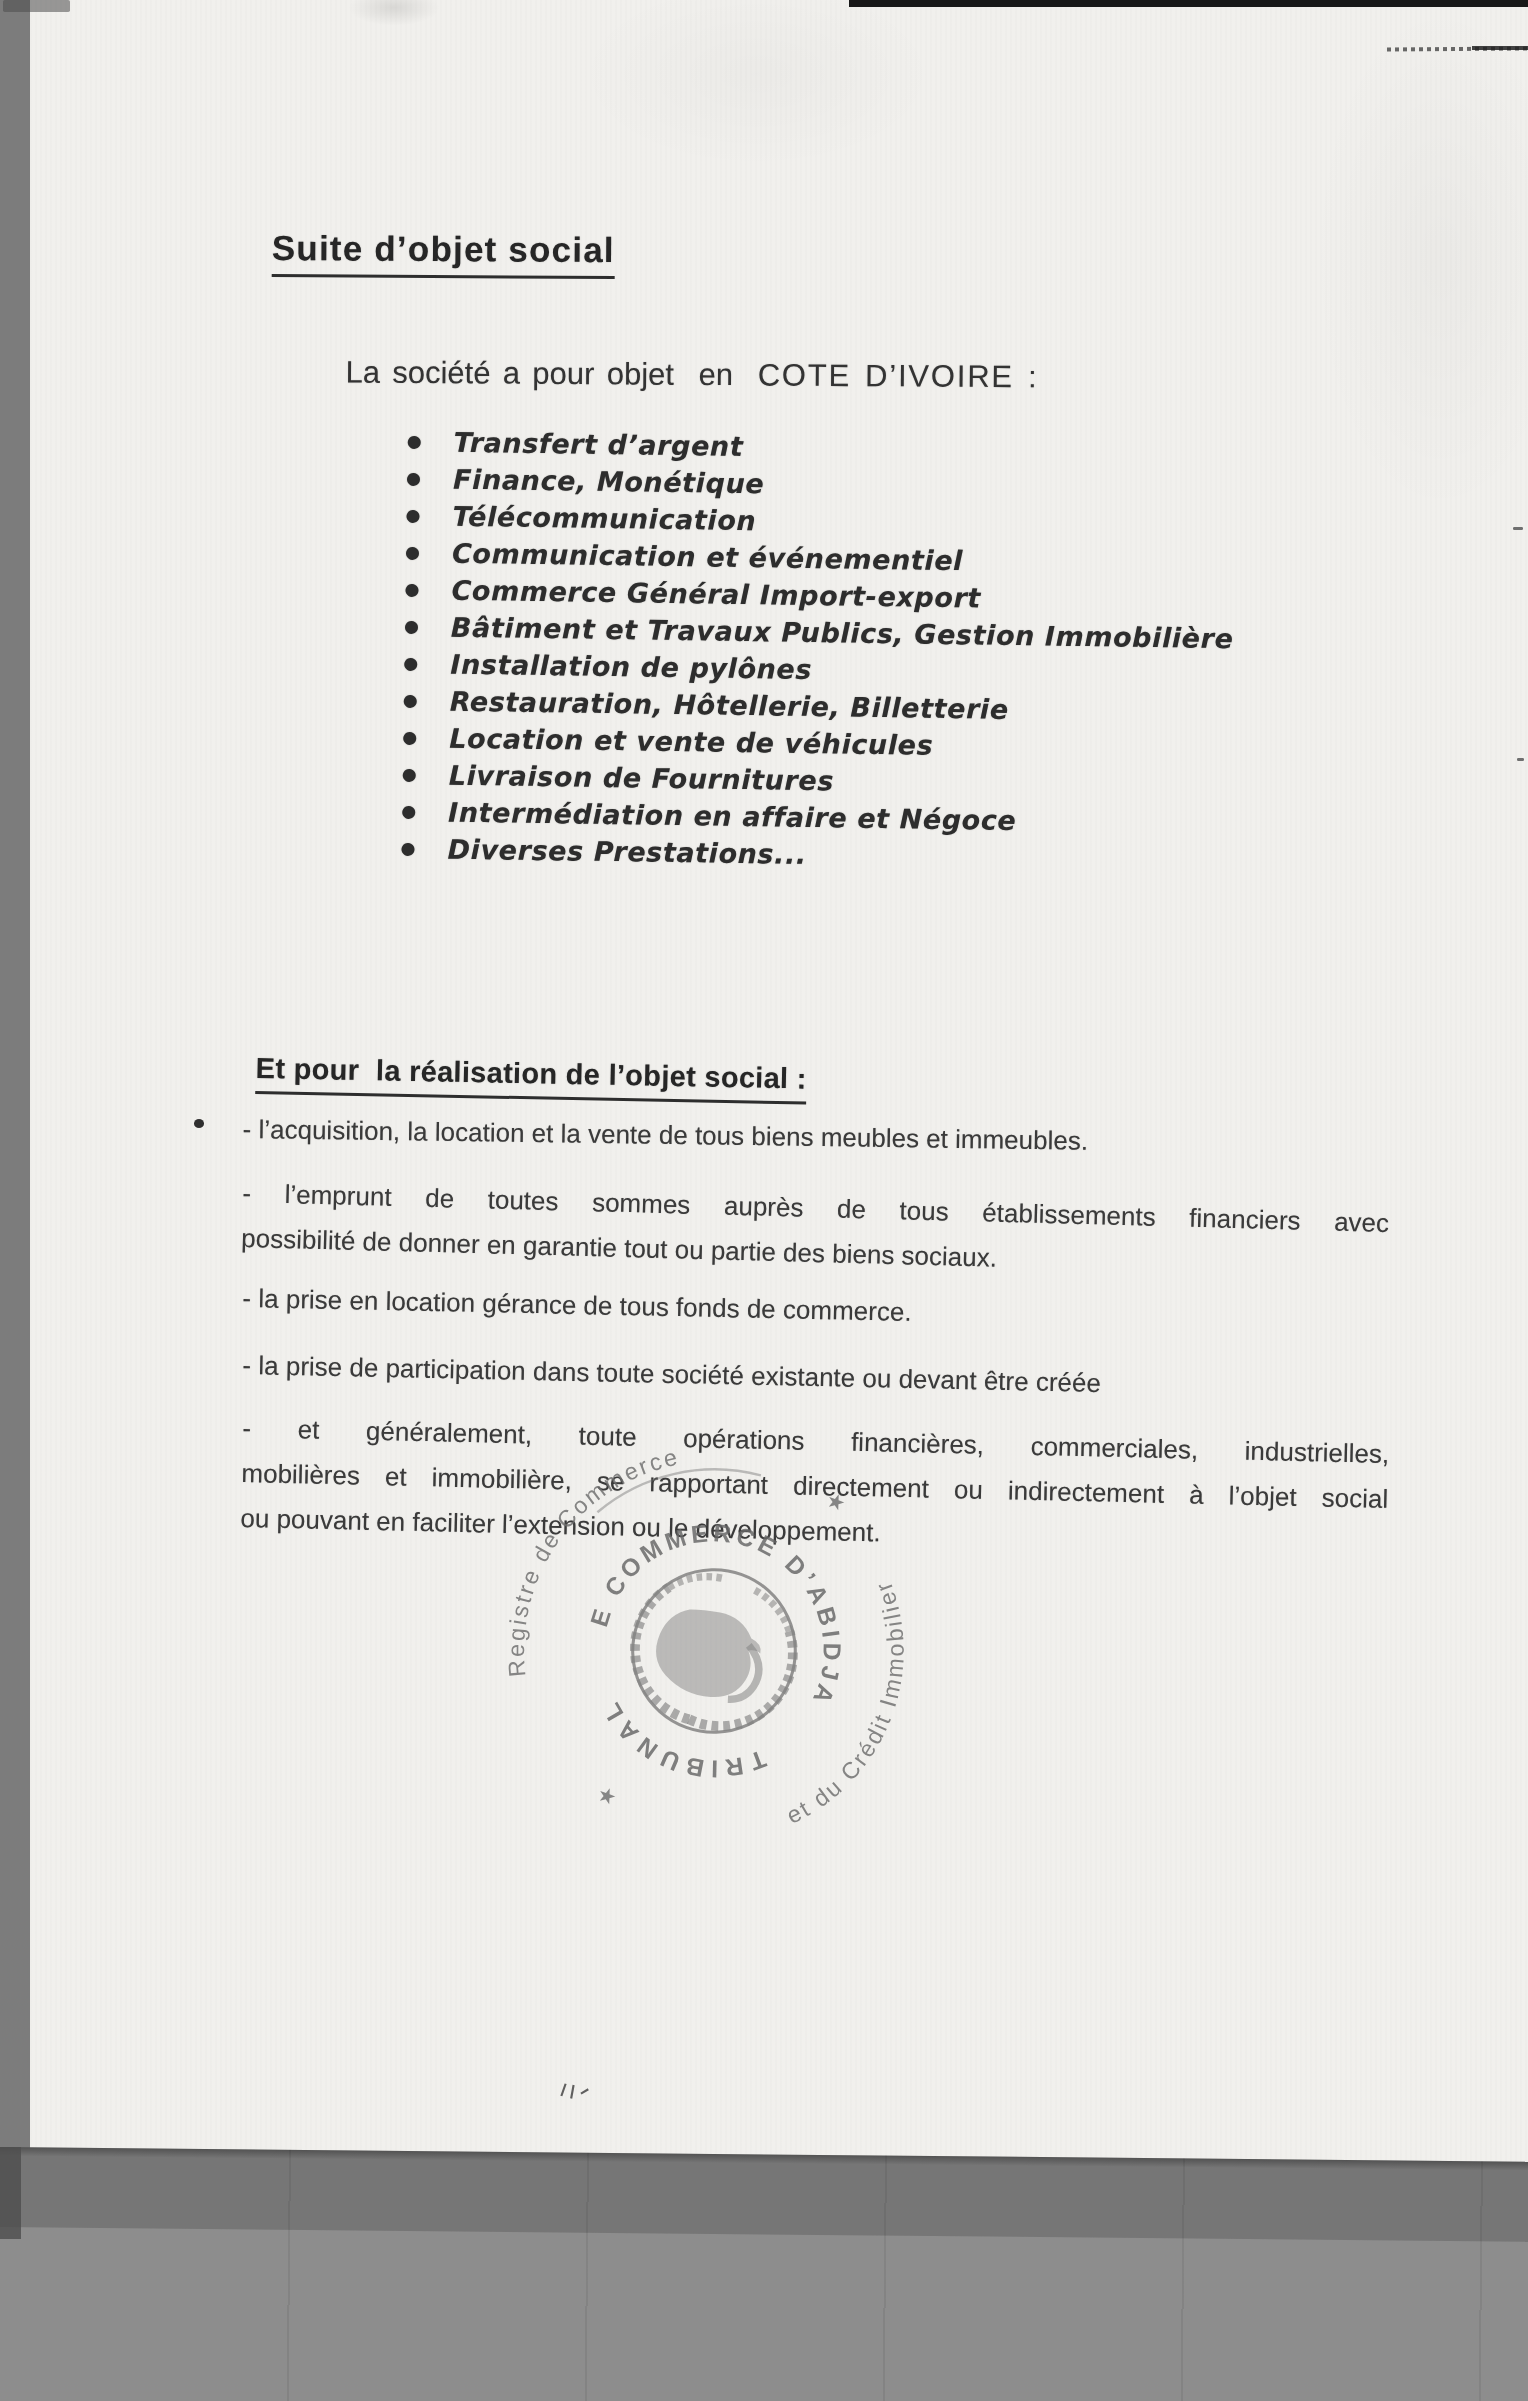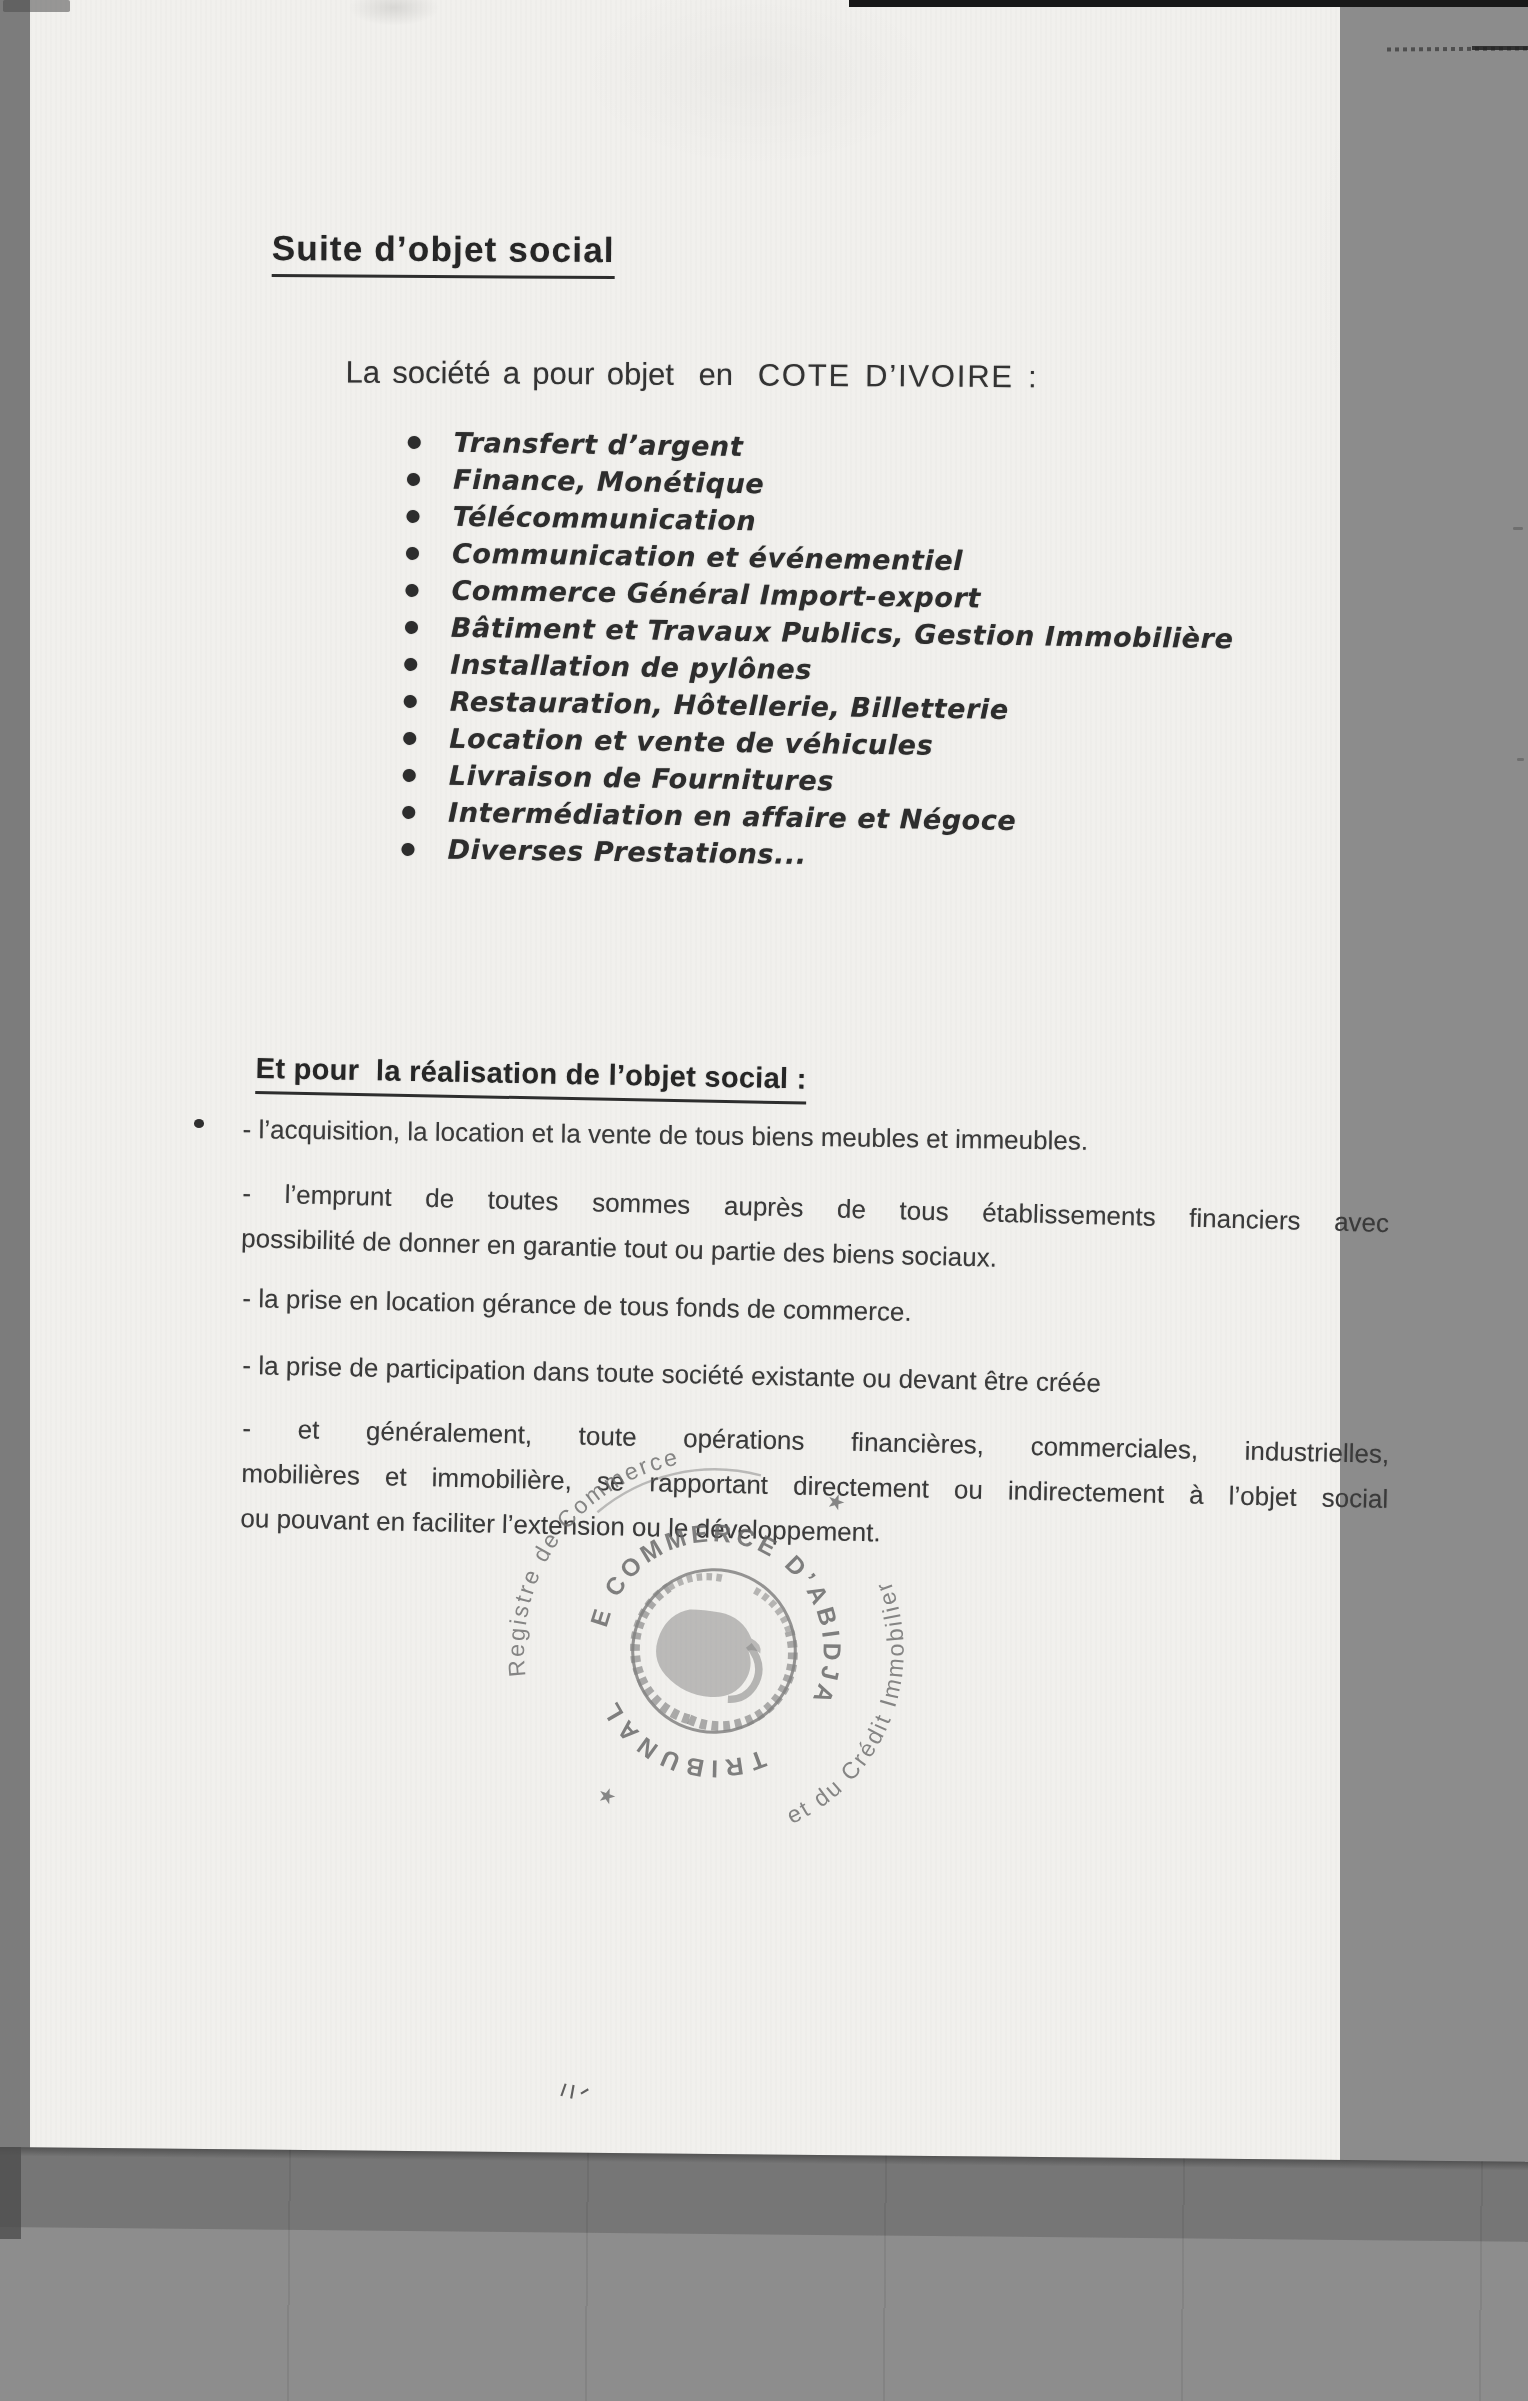--- a/index.html
+++ b/index.html
@@ -56,21 +56,21 @@
     background:repeating-linear-gradient(90deg, transparent 0 296px, rgba(0,0,0,.07) 296px 298px);
   }
   .bottom-left-dark{
     position:absolute;left:0;top:2147px;width:21px;height:92px;
     background:#4d4d4d;opacity:.8;z-index:6;
   }
   .edge-speck{position:absolute;background:#6f6f6f;z-index:4;border-radius:1.2px;}
 
   
   .paper{
-    position:absolute;left:30px;top:0;width:1310px;height:2401px;
+    position:absolute;left:30px;top:0;width:1499px;height:2401px;
     background:
       radial-gradient(ellipse 259px 136px at 727px 74px, rgba(0,0,0,.022), rgba(0,0,0,0) 70%),
       radial-gradient(ellipse 185px 370px at 1411px 259px, rgba(0,0,0,.028), rgba(0,0,0,0) 70%),
       repeating-linear-gradient(90deg, rgba(0,0,0,.012) 0 1.8px, rgba(255,255,255,0) 1.8px 5px),
       #f1f0ed;
     z-index:2;
   }
 
   
   .doc-title{

